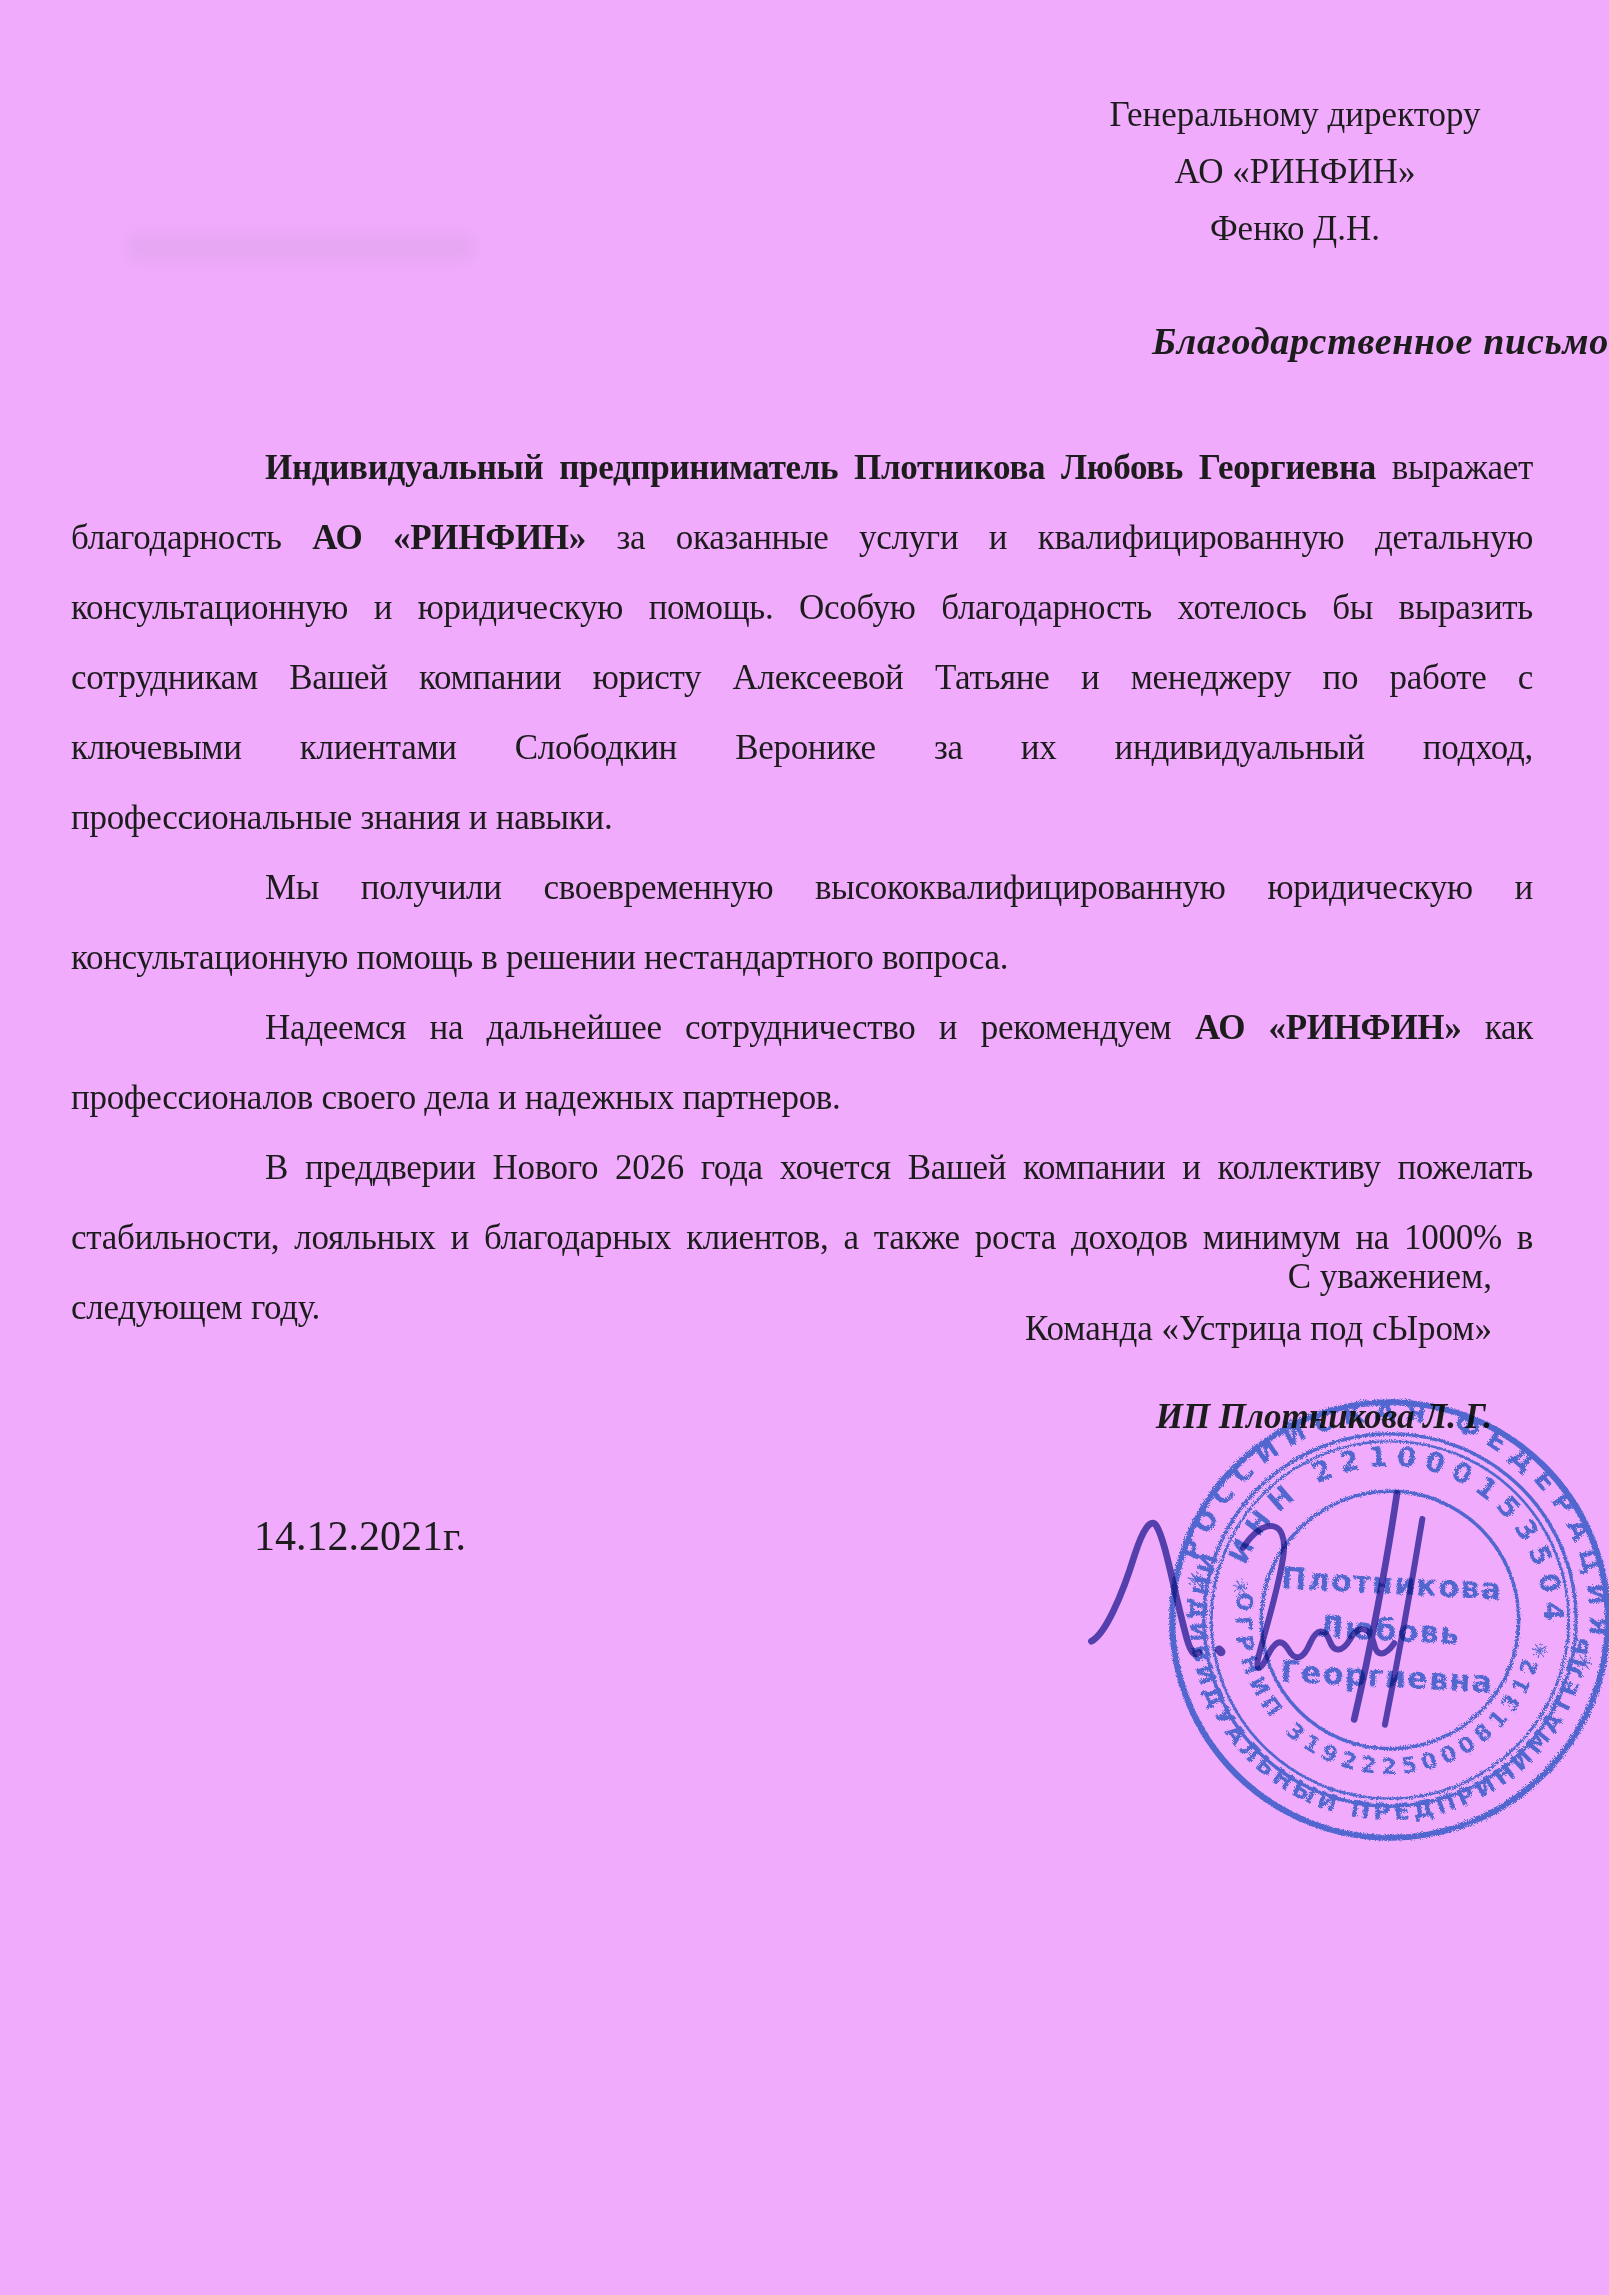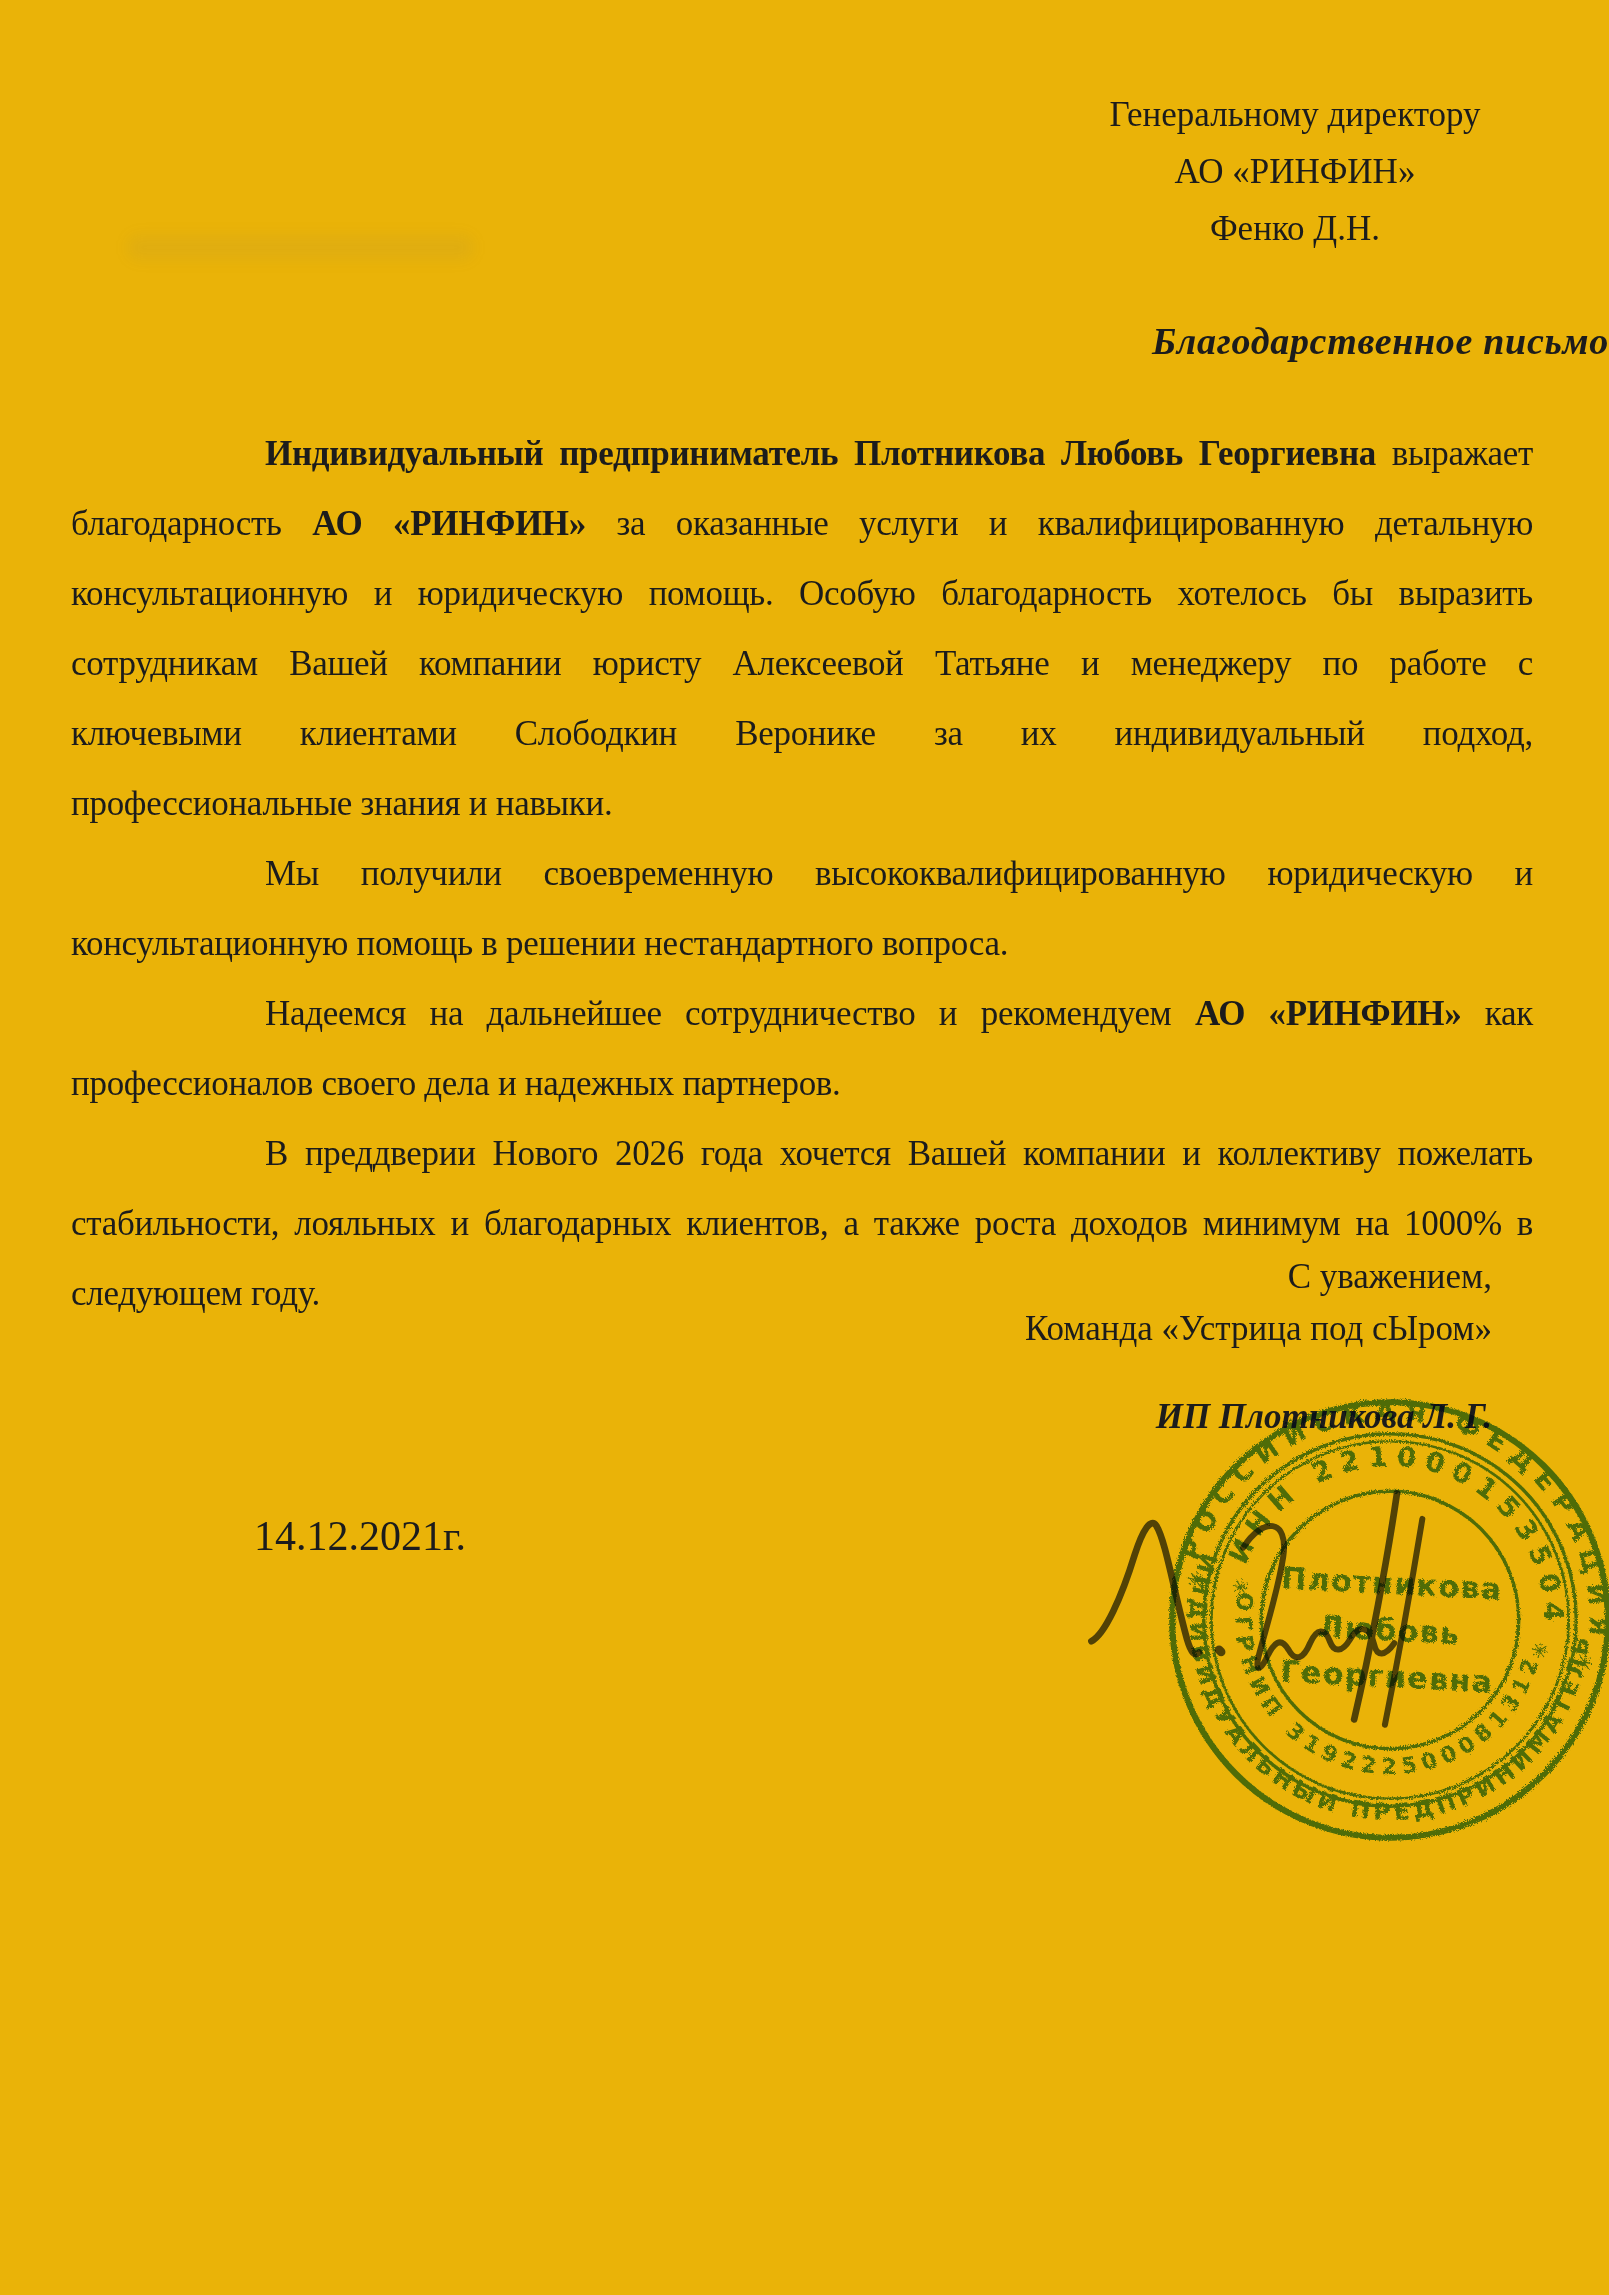--- a/index.html
+++ b/index.html
@@ -1,24 +1,24 @@
 <!DOCTYPE html>
 <html style="font-size:10.7px"><head>
 <meta charset="utf-8">
 <style>
   html,body{margin:0;padding:0;background:#ffffff;}
-  .page{position:relative;width:1609px;height:2295px;background:#eab308;overflow:hidden;
+  .page{position:relative;width:1609px;height:2295px;background:#f0abfc;overflow:hidden;
         font-family:"Liberation Serif", serif;color:#1c1c1c;}
   .smudge{position:absolute;left:127px;top:235px;width:347px;height:25.4px;
           background:rgba(110,110,110,0.08);filter:blur(6.7px);border-radius:12.7px;}
   .header-block{position:absolute;top:86px;right:87px;width:454px;text-align:center;}
   .hline{line-height:57px;font-size:35px;}
   .doc-title{position:absolute;top:319px;left:0;width:1609px;text-align:right;
              font-size:38px;font-weight:bold;font-style:italic;letter-spacing:0.7px;}
-  .body-text{position:absolute;top:419px;left:71px;right:76px;}
+  .body-text{position:absolute;top:433px;left:71px;right:76px;}
   .line{height:70px;line-height:70px;font-size:35px;letter-spacing:-0.3px;}
   .line.j{text-align:justify;text-align-last:justify;}
   .line.ind{text-indent:194px;}
   .b{font-weight:bold;}
   .closing-block{position:absolute;top:1251px;right:117px;text-align:right;}
   .cline{line-height:52px;font-size:35px;}
   .cline.b{font-weight:bold;}
   .cline.i{font-style:italic;margin-top:36px;}
   .date-line{position:absolute;top:1512px;left:254px;font-size:42px;}
   .stamp-wrap{position:absolute;left:1164px;top:1394px;width:452px;height:452px;

